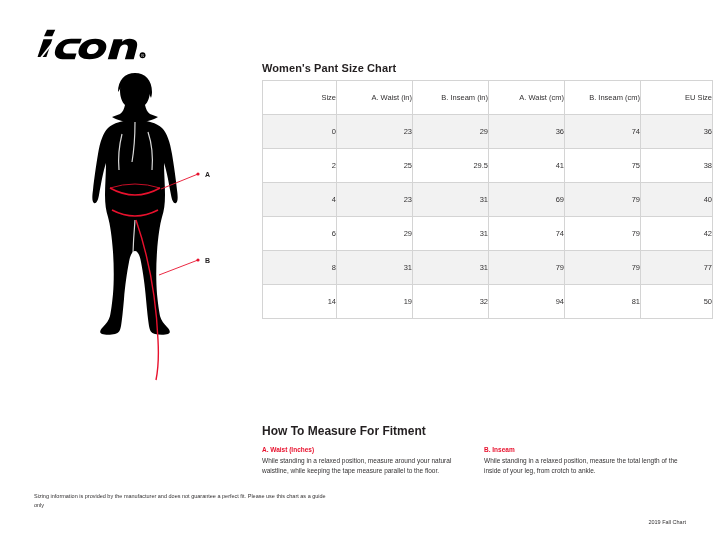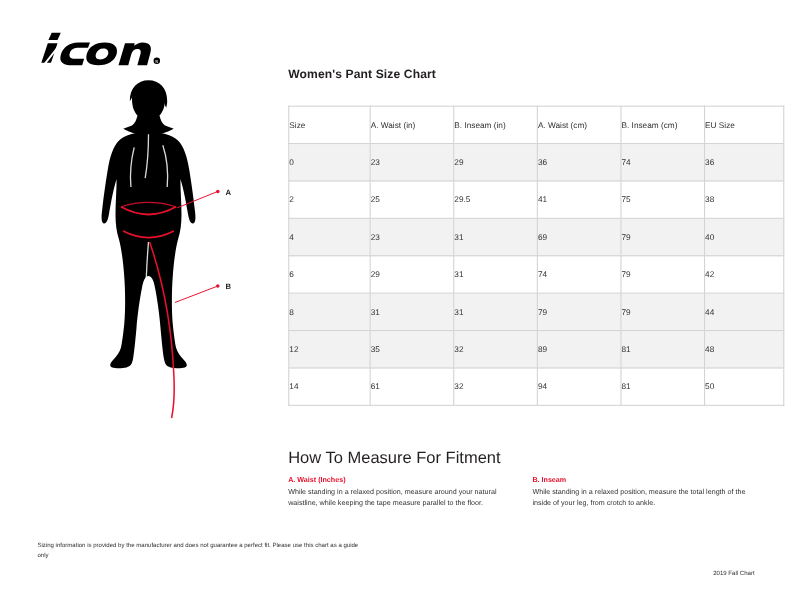--- a/index.html
+++ b/index.html
@@ -42,34 +42,34 @@
   #chart-panel {
     position: absolute;
     left: 262px;
     top: 62px;
     width: 422px;
   }
   #chart-title {
     font-size: 11px;
     font-weight: bold;
     color: #231f20;
-    margin: 0 0 22px 0;
+    margin: 0 0 6px 0;
     letter-spacing: 0.1px;
   }
 
   table.size-table {
     border-collapse: collapse;
     width: 422px;
     table-layout: fixed;
   }
   table.size-table th,
   table.size-table td {
     border: 1px solid #d4d4d4;
     height: 33px;
-    text-align: left;
+    text-align: right;
     vertical-align: middle;
     font-size: 7.5px;
     font-weight: normal;
     color: #333132;
     padding: 0;
   }
   table.size-table th {
     font-size: 7.5px;
     color: #333132;
     font-weight: normal;
@@ -85,23 +85,23 @@
   table.size-table col.c-eu { width: 72px; }
 
   
   #howto {
     position: absolute;
     left: 262px;
     top: 408px;
     width: 424px;
   }
   #howto-title {
-    font-size: 15px;
-    font-weight: normal;
-    margin: 0 0 8px 0;
+    font-size: 12px;
+    font-weight: bold;
+    margin: 16px 0 8px 0;
     color: #231f20;
   }
   .howto-cols {
     display: flex;
     gap: 0px;
   }
   .howto-col {
     width: 200px;
     margin-right: 22px;
   }
@@ -297,33 +297,25 @@
         <td>74</td>
         <td>79</td>
         <td>42</td>
       </tr>
       <tr class="shaded">
         <td>8</td>
         <td>31</td>
         <td>31</td>
         <td>79</td>
         <td>79</td>
-        <td>44</td>
-      </tr>
-      <tr class="shaded">
-        <td>12</td>
-        <td>35</td>
-        <td>32</td>
-        <td>89</td>
-        <td>81</td>
-        <td>48</td>
+        <td>77</td>
       </tr>
       <tr>
         <td>14</td>
-        <td>61</td>
+        <td>19</td>
         <td>32</td>
         <td>94</td>
         <td>81</td>
         <td>50</td>
       </tr>
     </tbody>
   </table>
 </div>
 
 <div id="howto">

